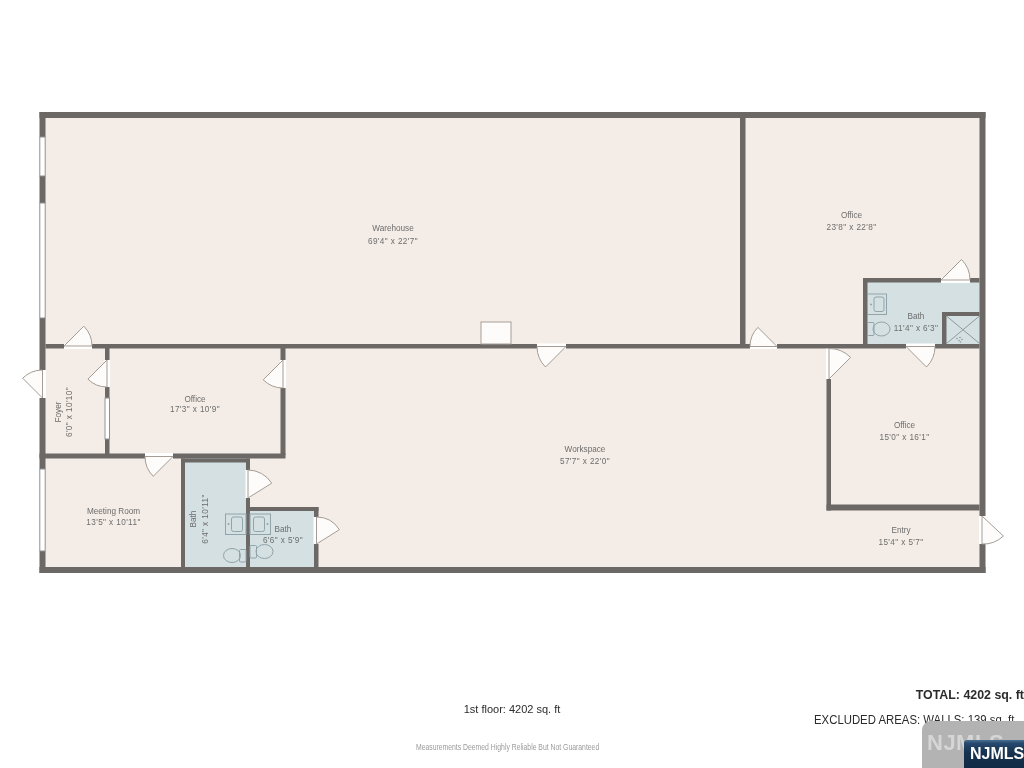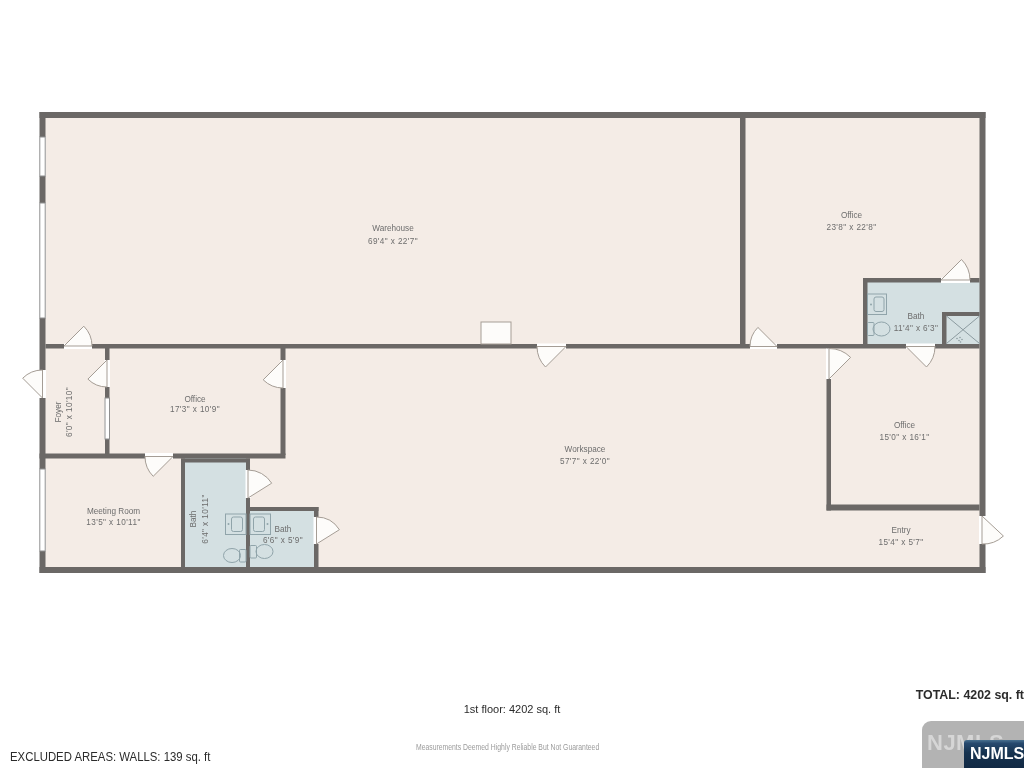--- a/index.html
+++ b/index.html
@@ -252,21 +252,21 @@
   </g>
 </svg>
 
 
 <div style="position:absolute;left:0;top:0;width:1024px;color:#2b2b2b;">
 
   <div style="position:absolute;top:689px;width:1024px;text-align:right;font-size:12.4px;font-weight:bold;line-height:13px;">TOTAL: 4202 sq. ft</div>
 
   <div style="position:absolute;top:703px;width:1024px;text-align:center;font-size:11px;line-height:13px;">1st floor: 4202 sq. ft</div>
 
-  <div style="position:absolute;top:751px;width:1024px;text-align:left;font-size:12.5px;line-height:13px;"><span style="display:inline-block;transform:scaleX(0.909);transform-origin:center;">EXCLUDED AREAS: WALLS: 139 sq. ft</span></div>
+  <div style="position:absolute;top:714px;width:1024px;text-align:right;font-size:12.5px;line-height:13px;"><span style="display:inline-block;transform:scaleX(0.909);transform-origin:center;">EXCLUDED AREAS: WALLS: 139 sq. ft</span></div>
 
   <div style="position:absolute;top:741.5px;left:-4px;width:1024px;text-align:center;font-size:9px;line-height:10px;color:#9b9b9b;"><span style="display:inline-block;transform:scaleX(0.76);transform-origin:center;">Measurements Deemed Highly Reliable But Not Guaranteed</span></div>
 </div>
 
 
 <div style="position:absolute;left:922px;top:721px;width:102px;height:47px;background:#b3b3b3;border-radius:9px 0 0 0;overflow:hidden;">
   <div style="position:absolute;left:5px;top:9px;font-size:22px;font-weight:bold;color:#d6d6d6;letter-spacing:0.5px;">NJMLS</div>
 </div>
 
 <div style="position:absolute;left:964px;top:740px;width:60px;height:28px;background:linear-gradient(180deg,#49708f 0%,#27496e 12%,#16334f 45%,#112944 100%);border-radius:3px 0 0 0;">

